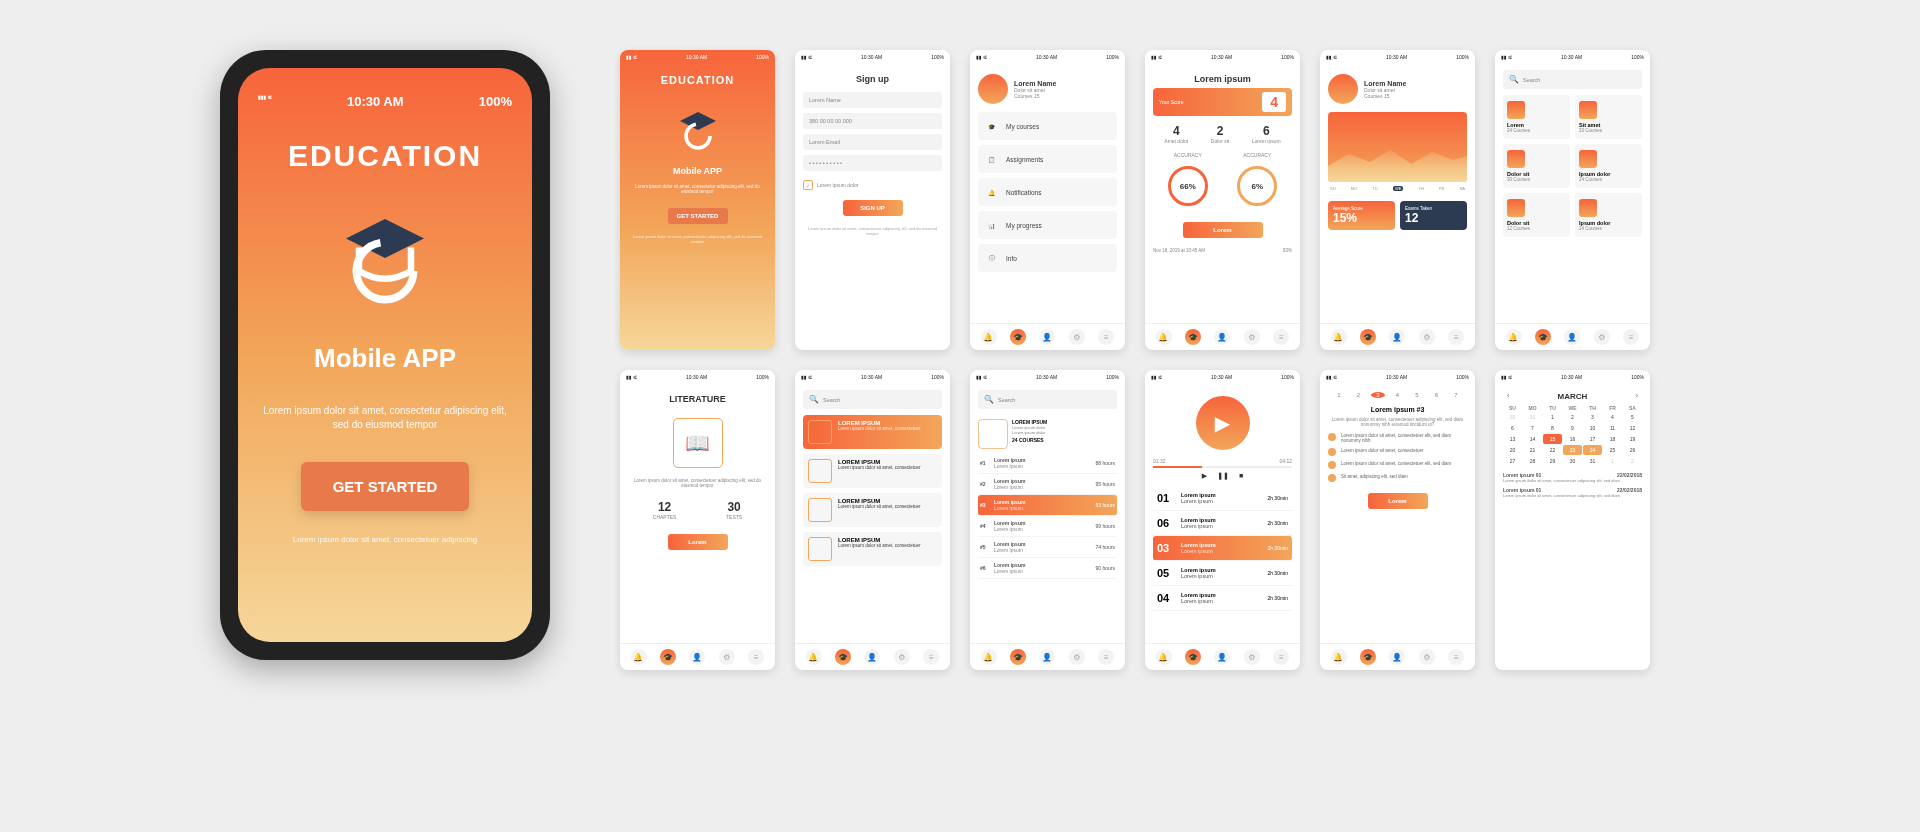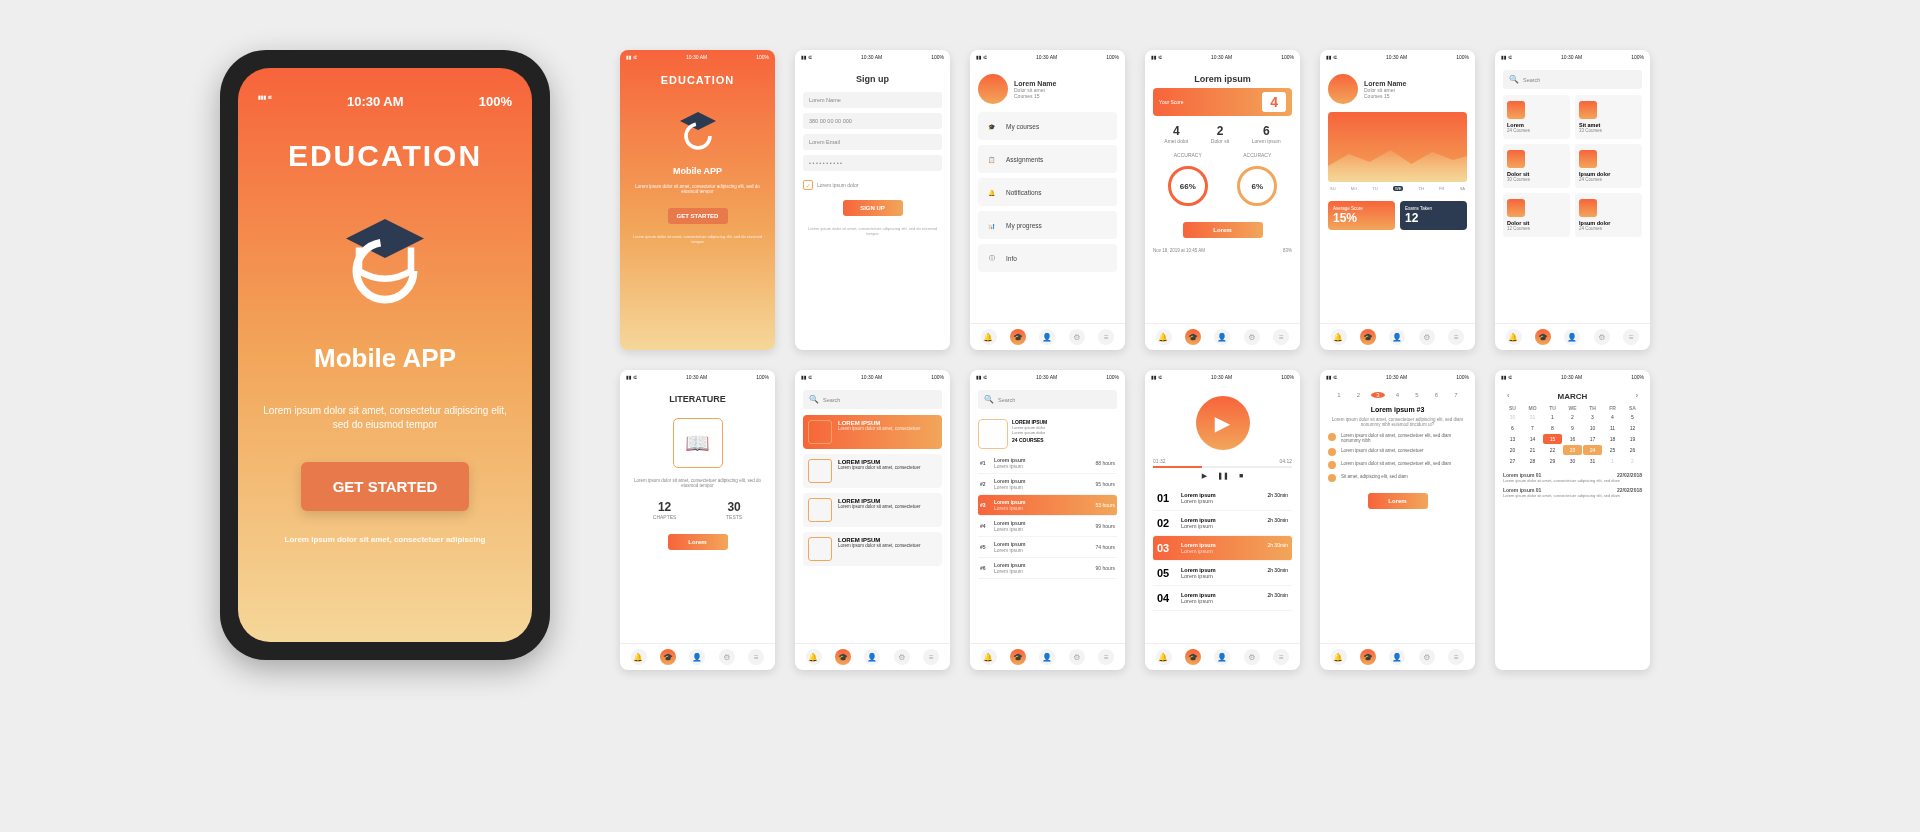--- a/index.html
+++ b/index.html
@@ -7,21 +7,21 @@
   .canvas { position: relative; width: 1560px; height: 770px; margin: 0 auto; }
   
   .bigphone { position:absolute; left:40px; top:20px; width:330px; height:610px; border-radius:46px; background:#222; padding:18px; box-shadow:0 10px 30px rgba(0,0,0,.3); }
   .bigphone .screen { width:100%; height:100%; border-radius:32px; background:linear-gradient(180deg,#f7643b 0%,#f2a65a 50%,#f5d79a 100%); color:#fff; padding:26px 20px; display:flex; flex-direction:column; align-items:center; }
   .bigphone .status { width:100%; display:flex; justify-content:space-between; font-size:13px; font-weight:600; margin-bottom:30px; }
   .bigphone .title { font-size:30px; font-weight:800; letter-spacing:2px; margin-bottom:10px; }
   .bigphone .logo { width:130px; height:130px; margin:10px 0 20px; position:relative; }
   .bigphone .subtitle { font-size:26px; font-weight:600; margin-bottom:30px; }
   .bigphone .desc { font-size:10px; text-align:center; opacity:.95; margin-bottom:30px; line-height:1.4; }
   .bigphone .cta { background:#e8794a; color:#fff; padding:16px 32px; border-radius:6px; font-weight:700; font-size:15px; box-shadow:0 4px 12px rgba(0,0,0,.15); }
-  .bigphone .foot { font-size:8px; opacity:.9; margin-top:24px;font-weight:bold; }
+  .bigphone .foot { font-size:8px; opacity:.9; margin-top:24px; }
 
   
   .grid { position:absolute; left:440px; top:20px; display:grid; grid-template-columns:repeat(6, 155px); grid-template-rows:repeat(2, 300px); gap:20px; }
   .mini { width:155px; height:300px; background:#fff; border-radius:8px; box-shadow:0 3px 10px rgba(0,0,0,.12); overflow:hidden; display:flex; flex-direction:column; font-size:6px; position:relative; }
   .mini .mstatus { display:flex; justify-content:space-between; padding:4px 6px; font-size:5px; color:#222; }
   .mini.gradient { background:linear-gradient(180deg,#f7643b,#f2a65a 60%,#f5d79a); color:#fff; }
   .mini.gradient .mstatus { color:#fff; }
   .mini .body { flex:1; padding:6px 8px; display:flex; flex-direction:column; }
   .mini h2 { font-size:9px; font-weight:700; text-align:center; margin:4px 0 8px; color:#333; }
   .mini.gradient h2 { color:#fff; font-size:11px; letter-spacing:1px; }
@@ -61,21 +61,21 @@
   .mini .rankrow { display:flex; align-items:center; padding:4px 2px; border-bottom:1px solid #f3f3f3; font-size:5px; color:#555; }
   .mini .rankrow.active { background:linear-gradient(90deg,#f7643b,#f2a65a); color:#fff; border-radius:3px; }
   .mini .rankrow .rn { width:14px; font-weight:700; }
   .mini .rankrow .rt { flex:1; }
   .mini .rankrow .rh { font-size:5px; }
   .mini .play { width:54px; height:54px; border-radius:50%; background:linear-gradient(180deg,#f7643b,#f2a65a); margin:6px auto; display:flex; align-items:center; justify-content:center; color:#fff; font-size:20px; }
   .mini .timeline { display:flex; justify-content:space-between; font-size:5px; color:#888; margin:2px 0; }
   .mini .track { height:2px; background:#eee; border-radius:1px; position:relative; margin-bottom:4px; }
   .mini .track .prog { position:absolute; left:0; top:0; height:100%; background:#f7643b; width:35%; }
   .mini .controls { display:flex; justify-content:center; gap:10px; font-size:7px; color:#333; margin-bottom:6px; }
-  .mini .lessonrow { display:flex; padding:6px 4px; border-bottom:1px solid #f3f3f3; gap:6px; }
+  .mini .lessonrow { display:flex; align-items:center; padding:6px 4px; border-bottom:1px solid #f3f3f3; gap:6px; }
   .mini .lessonrow.active { background:linear-gradient(90deg,#f7643b,#f2a65a); color:#fff; border-radius:3px; }
   .mini .lessonrow .ln { font-size:11px; font-weight:800; width:18px; }
   .mini .lessonrow .lt { flex:1; font-size:5.5px; }
   .mini .lessonrow .ld { font-size:5px; }
   .mini .weekdays { display:flex; justify-content:space-between; padding:2px 4px; margin-bottom:6px; }
   .mini .weekdays .wd { width:14px; text-align:center; font-size:6px; color:#888; }
   .mini .weekdays .wd.active { background:#f7643b; color:#fff; border-radius:50%; }
   .mini .evtitle { font-size:7px; font-weight:700; text-align:center; margin-bottom:4px; }
   .mini .evdesc { font-size:4.5px; color:#888; text-align:center; margin-bottom:6px; }
   .mini .evitem { display:flex; gap:5px; font-size:4.5px; color:#666; margin-bottom:5px; }
@@ -541,21 +541,21 @@
             <span>❚❚</span>
             <span>■</span>
           </div>
         <div id="s10list">
             <div class="lessonrow">
               <div class="ln">01</div>
               <div class="lt"><b>Lorem ipsum</b><br><span style="opacity:.7">Lorem ipsum</span></div>
               <div class="ld">2h 30min</div>
             </div>
             <div class="lessonrow">
-              <div class="ln">02</div>
+              <div class="ln">06</div>
               <div class="lt"><b>Lorem ipsum</b><br><span style="opacity:.7">Lorem ipsum</span></div>
               <div class="ld">2h 30min</div>
             </div>
             <div class="lessonrow active">
               <div class="ln">03</div>
               <div class="lt"><b>Lorem ipsum</b><br><span style="opacity:.7">Lorem ipsum</span></div>
               <div class="ld">2h 30min</div>
             </div>
             <div class="lessonrow">
               <div class="ln">05</div>

